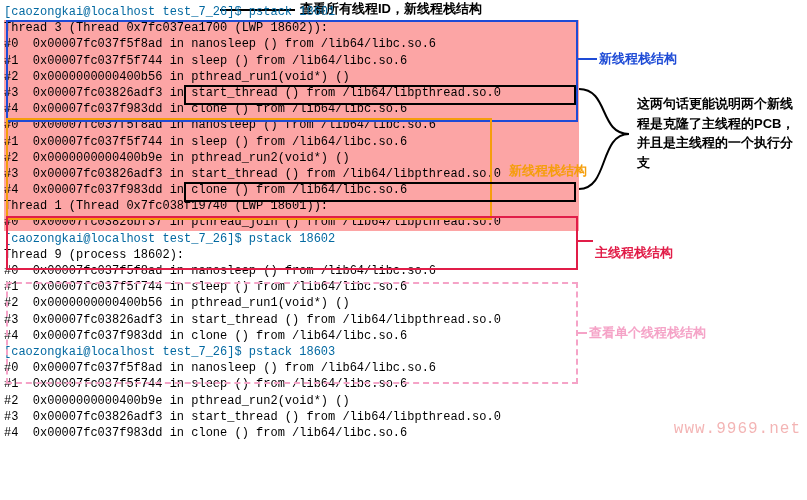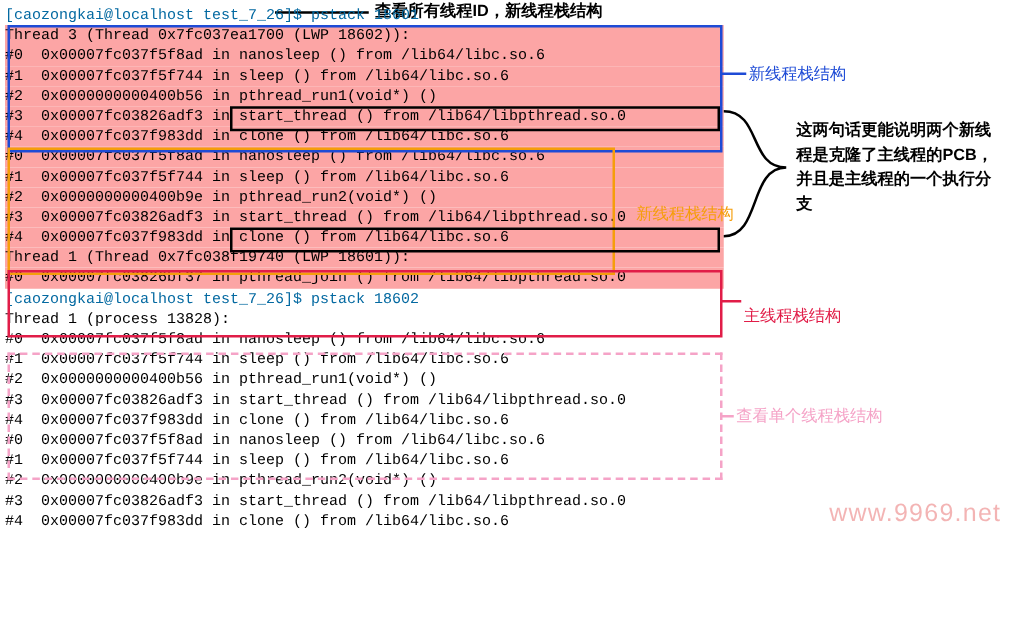--- a/index.html
+++ b/index.html
@@ -53,21 +53,21 @@
     pointer-events: none;
   }
   .annotations {
     width: 220px;
     font-family: 'Microsoft YaHei', sans-serif;
     font-size: 13px;
     position: relative;
   }
   .ann {
     position: absolute;
-    font-weight: normal;
+    font-weight: bold;
   }
   .ann-line {
     position: absolute;
     height: 2px;
     background: #000;
   }
   .ann-blue { color: #1e4bd6; }
   .ann-orange { color: #f59e0b; }
   .ann-red { color: #e11d48; }
   .ann-pink { color: #f5a3c7; }
@@ -88,22 +88,22 @@
     top: 9px;
     width: 75px;
     height: 2px;
     background: #000;
   }
   .watermark {
     position: absolute;
     right: 6px;
     bottom: 4px;
     color: rgba(220,40,40,0.35);
-    font-family: Liberation Sans, sans-serif;
-    font-size: 20px;
+    font-family: Liberation Mono, monospace;
+    font-size: 16px;
     letter-spacing: 1px;
   }
   svg.brace {
     position: absolute;
     overflow: visible;
   }
 </style>
 </head>
 <body>
 
@@ -119,26 +119,27 @@
       <div class="line yellowbg">#3  0x00007fc03826adf3 in start_thread () from /lib64/libpthread.so.0</div>
       <div class="line yellowbg">#4  0x00007fc037f983dd in clone () from /lib64/libc.so.6</div>
       <div class="line yellowbg">#0  0x00007fc037f5f8ad in nanosleep () from /lib64/libc.so.6</div>
       <div class="line yellowbg">#1  0x00007fc037f5f744 in sleep () from /lib64/libc.so.6</div>
       <div class="line yellowbg">#2  0x0000000000400b9e in pthread_run2(void*) ()</div>
       <div class="line yellowbg">#3  0x00007fc03826adf3 in start_thread () from /lib64/libpthread.so.0</div>
       <div class="line yellowbg">#4  0x00007fc037f983dd in clone () from /lib64/libc.so.6</div>
       <div class="line yellowbg">Thread 1 (Thread 0x7fc038f19740 (LWP 18601)):</div>
       <div class="line yellowbg">#0  0x00007fc03826bf37 in pthread_join () from /lib64/libpthread.so.0</div>
       <div class="line prompt-line">[caozongkai@localhost test_7_26]$ pstack 18602</div>
-      <div class="line ">Thread 1 (process 13828):</div>
+      <div class="line ">Thread 9 (process 18602):</div>
       <div class="line ">#0  0x00007fc037f5f8ad in nanosleep () from /lib64/libc.so.6</div>
       <div class="line ">#1  0x00007fc037f5f744 in sleep () from /lib64/libc.so.6</div>
       <div class="line ">#2  0x0000000000400b56 in pthread_run1(void*) ()</div>
       <div class="line ">#3  0x00007fc03826adf3 in start_thread () from /lib64/libpthread.so.0</div>
       <div class="line ">#4  0x00007fc037f983dd in clone () from /lib64/libc.so.6</div>
+      <div class="line prompt-line">[caozongkai@localhost test_7_26]$ pstack 18603</div>
       <div class="line ">#0  0x00007fc037f5f8ad in nanosleep () from /lib64/libc.so.6</div>
       <div class="line ">#1  0x00007fc037f5f744 in sleep () from /lib64/libc.so.6</div>
       <div class="line ">#2  0x0000000000400b9e in pthread_run2(void*) ()</div>
       <div class="line ">#3  0x00007fc03826adf3 in start_thread () from /lib64/libpthread.so.0</div>
       <div class="line ">#4  0x00007fc037f983dd in clone () from /lib64/libc.so.6</div>
 
     <div class="bluebox" style="left:2px; top:16px; width:568px; height:98px;"></div>
     <div class="orangebox" style="left:2px; top:114px; width:482px; height:98px;"></div>
     <div class="redbox" style="left:2px; top:212px; width:568px; height:50px;"></div>
     <div class="pinkbox" style="left:2px; top:278px; width:568px; height:98px;"></div>

